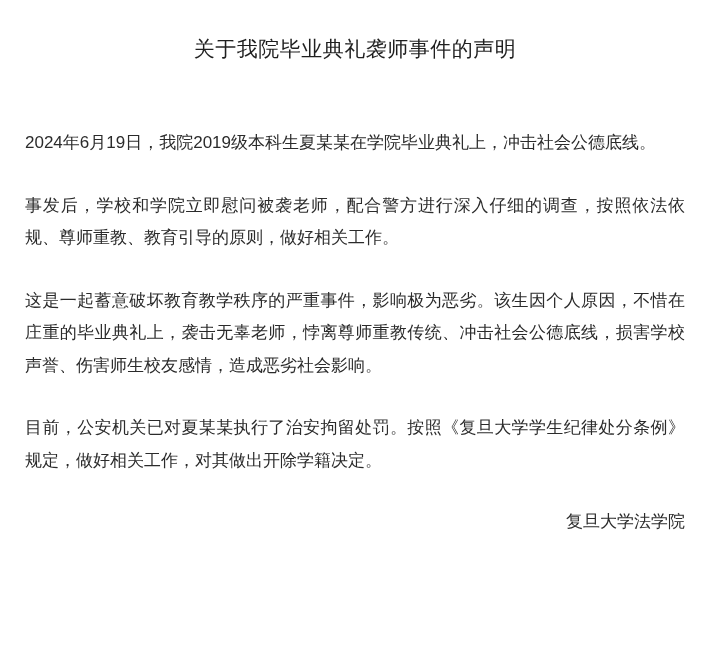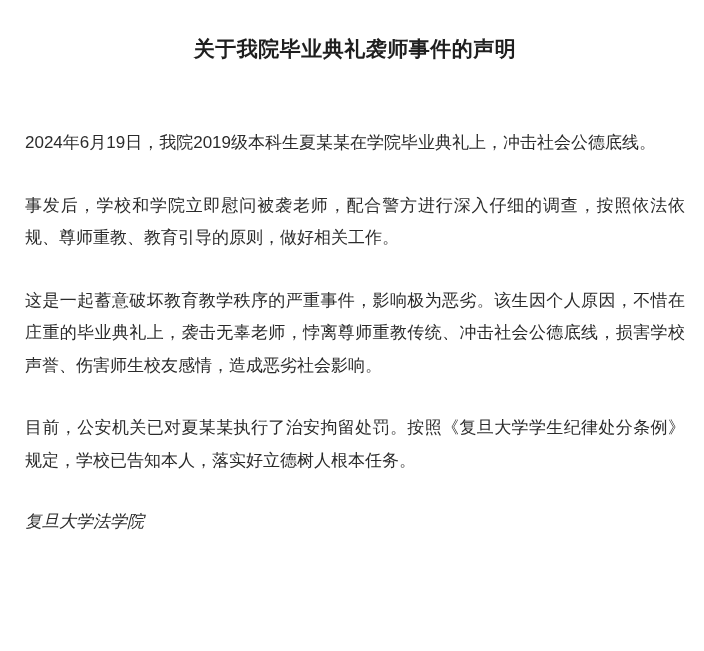--- a/index.html
+++ b/index.html
@@ -18,55 +18,54 @@
     box-sizing: border-box;
     width: 704px;
     height: 651px;
     padding: 33px 19px 0 25px;
     background: #ffffff;
   }
   .doc-title {
     margin: 0 0 62px 0;
     font-size: 21px;
     line-height: 32px;
-    font-weight: 700;
+    font-weight: 400;
     text-align: center;
     color: #1f1f1f;
     letter-spacing: 0.5px;
   }
   .para {
     margin: 0 0 30px 0;
     font-size: 17px;
     line-height: 32.5px;
     text-align: justify;
     text-justify: inter-ideograph;
     word-break: break-all;
   }
   .sign-block {
     margin-top: 5px;
-    text-align: left;
+    text-align: right;
     font-size: 17px;
     line-height: 30px;
-    font-style: italic;
   }
   .sign-line {
     display: block;
   }
 </style>
 </head>
 <body>
 
 <div class="page">
   <h1 class="doc-title"><span>关于我院毕业典礼袭师事件的声明</span></h1>
 
   <p class="para">2024年6月19日，我院2019级本科生夏某某在学院毕业典礼上，冲击社会公德底线。</p>
 
   <p class="para">事发后，学校和学院立即慰问被袭老师，配合警方进行深入仔细的调查，按照依法依规、尊师重教、教育引导的原则，做好相关工作。</p>
 
   <p class="para">这是一起蓄意破坏教育教学秩序的严重事件，影响极为恶劣。该生因个人原因，不惜在庄重的毕业典礼上，袭击无辜老师，悖离尊师重教传统、冲击社会公德底线，损害学校声誉、伤害师生校友感情，造成恶劣社会影响。</p>
 
-  <p class="para">目前，公安机关已对夏某某执行了治安拘留处罚。按照《复旦大学学生纪律处分条例》规定，学校已告知本人，落实好立德树人根本任务。</p>
+  <p class="para">目前，公安机关已对夏某某执行了治安拘留处罚。按照《复旦大学学生纪律处分条例》规定，做好相关工作，对其做出开除学籍决定。</p>
 
 
   <div class="sign-block">
     <span class="sign-line">复旦大学法学院</span>
   </div>
 </div>
 
 </body></html>

